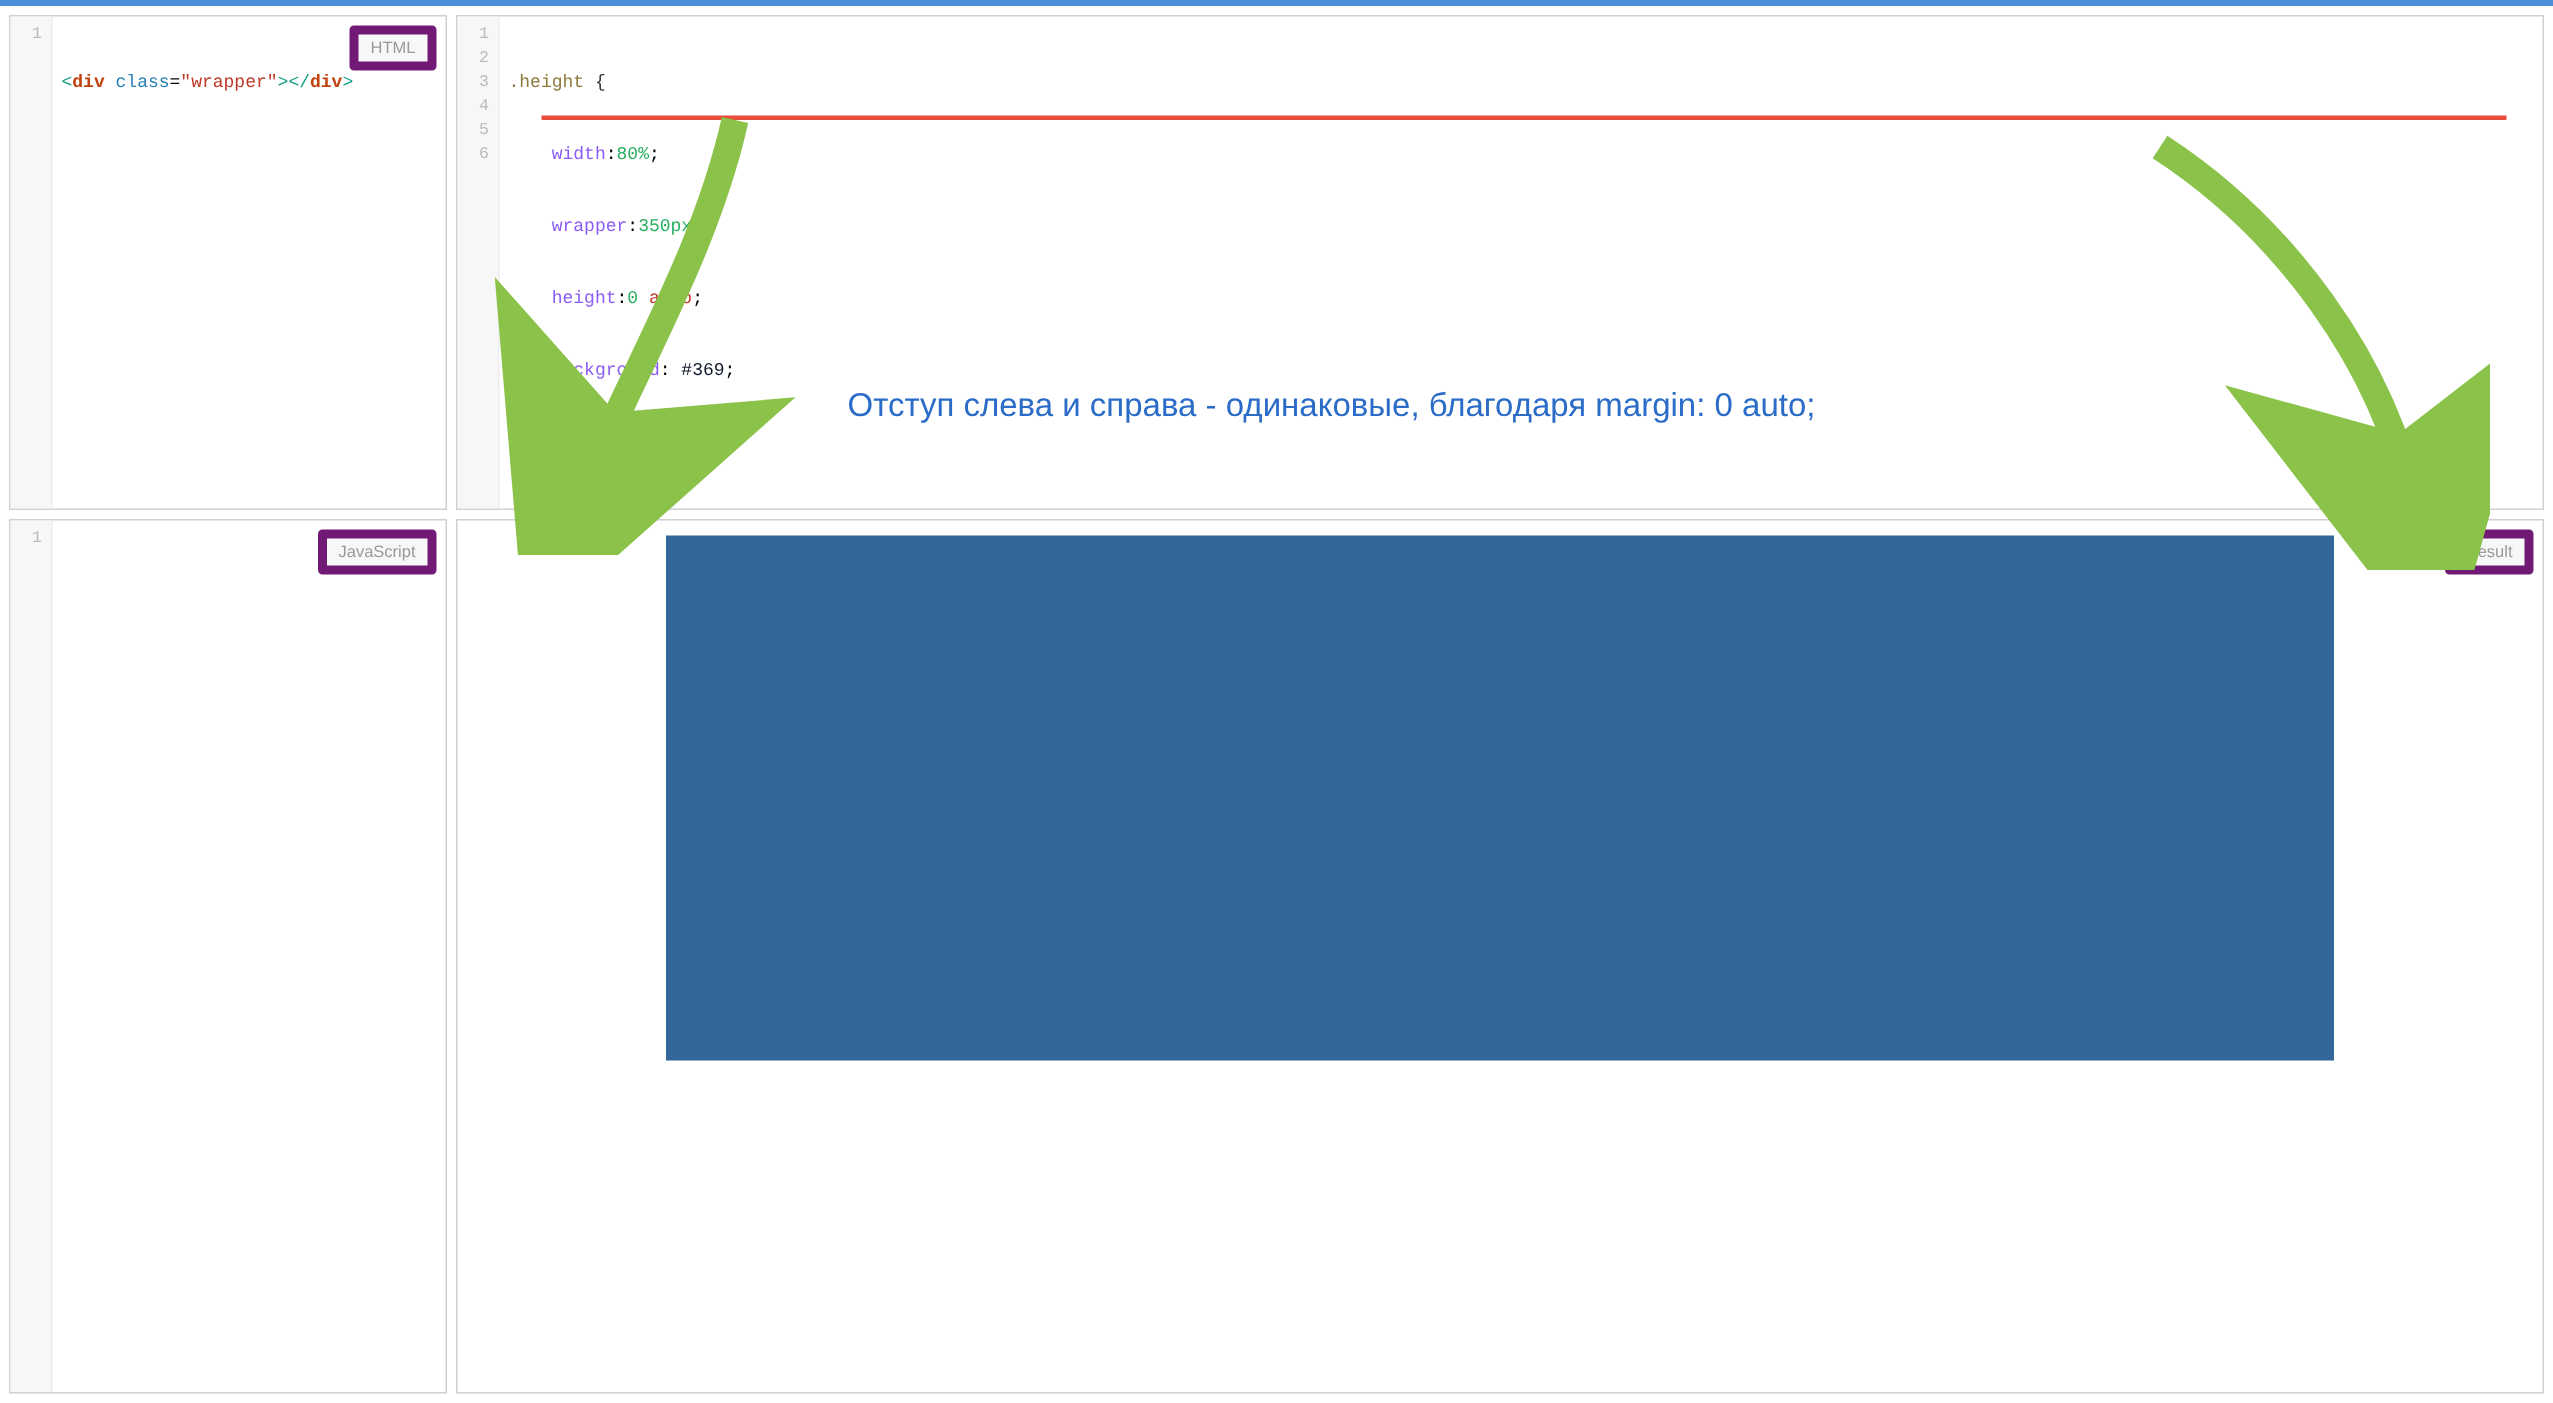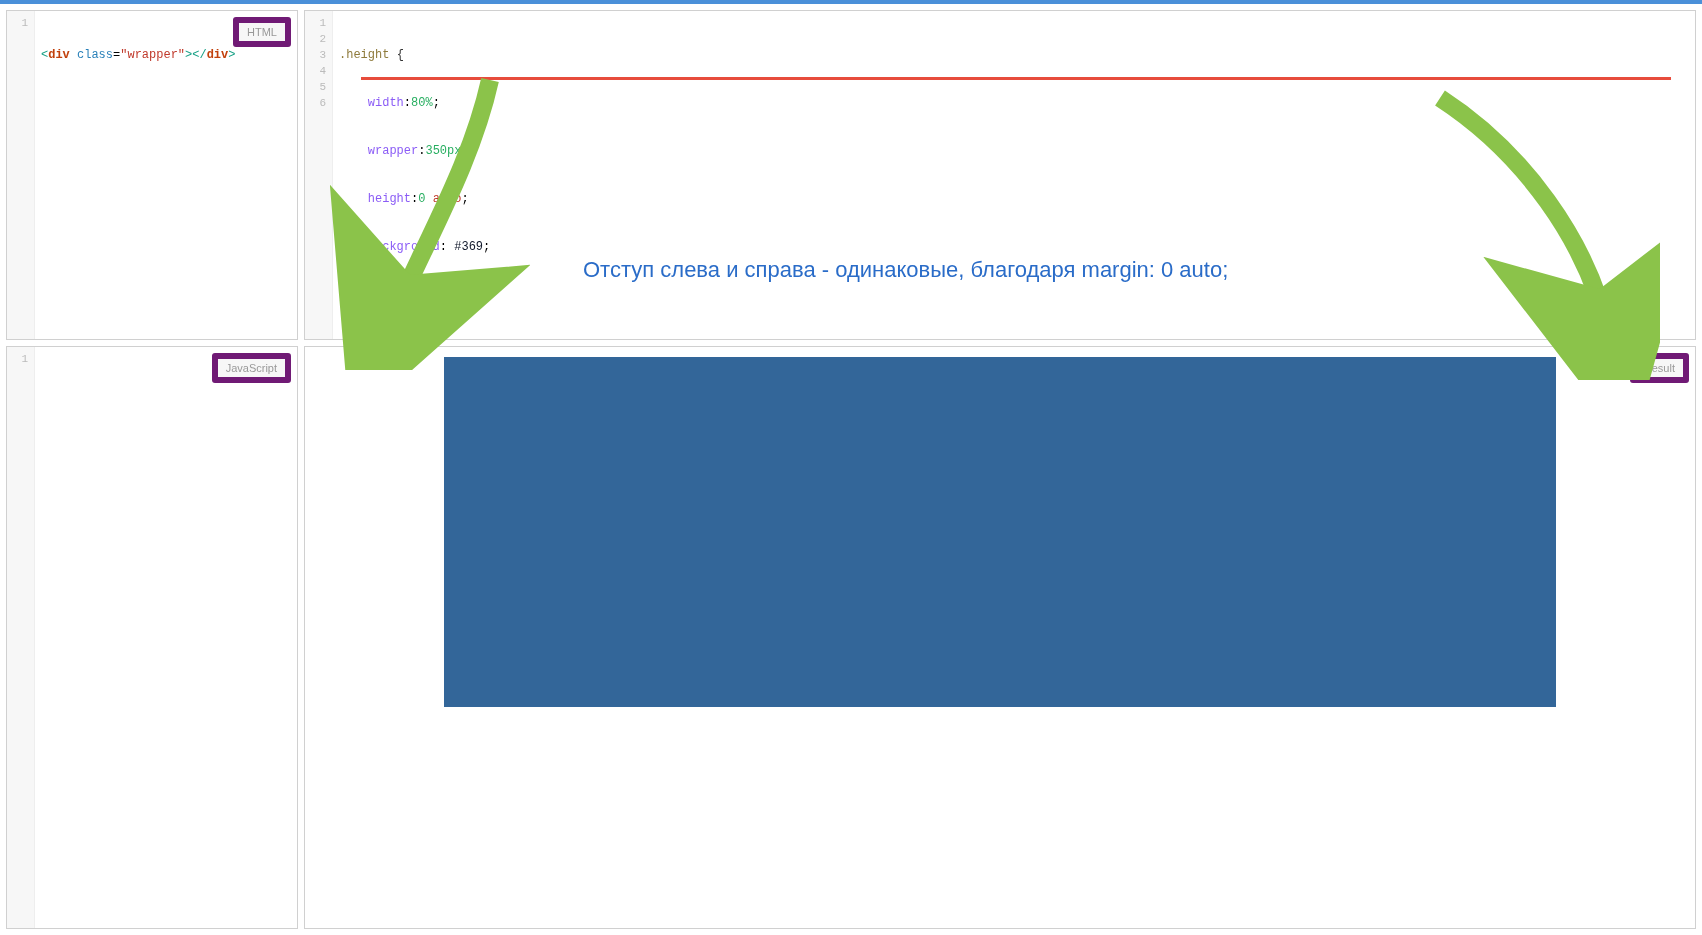--- a/index.html
+++ b/index.html
@@ -146,21 +146,21 @@
       <span class="code-line"><span class="css-selector">.height</span><span> </span><span class="css-brace">{</span></span>
       <span class="code-line"><span>    </span><span class="css-prop">width</span><span>:</span><span class="css-num">80%</span><span>;</span></span>
       <span class="code-line"><span>    </span><span class="css-prop">wrapper</span><span>:</span><span class="css-num">350px</span><span>;</span></span>
       <span class="code-line"><span>    </span><span class="css-prop">height</span><span>:</span><span class="css-num">0</span><span> </span><span class="css-val-red">auto</span><span>;</span></span>
       <span class="code-line"><span>    </span><span class="css-prop">background</span><span>: </span><span class="css-val">#369</span><span>;</span></span>
       <span class="code-line"><span class="css-brace">}</span><span class="cursor"></span></span>
     </div>
 
     <div class="underline-red" style="left:56px; top:66px; width:1310px;"></div>
 
-    <div class="annotation-text" style="left:278px; top:246px;">Отступ слева и справа - одинаковые, благодаря margin: 0 auto;</div>
+    <div class="annotation-text" style="left:260px; top:246px;">Отступ слева и справа - одинаковые, благодаря margin: 0 auto;</div>
 
   </div>
 
   <div class="panel">
     <div class="panel-label">JavaScript</div>
     <div class="gutter">
       <div>1</div>
     </div>
     <div class="code-area"></div>
 

